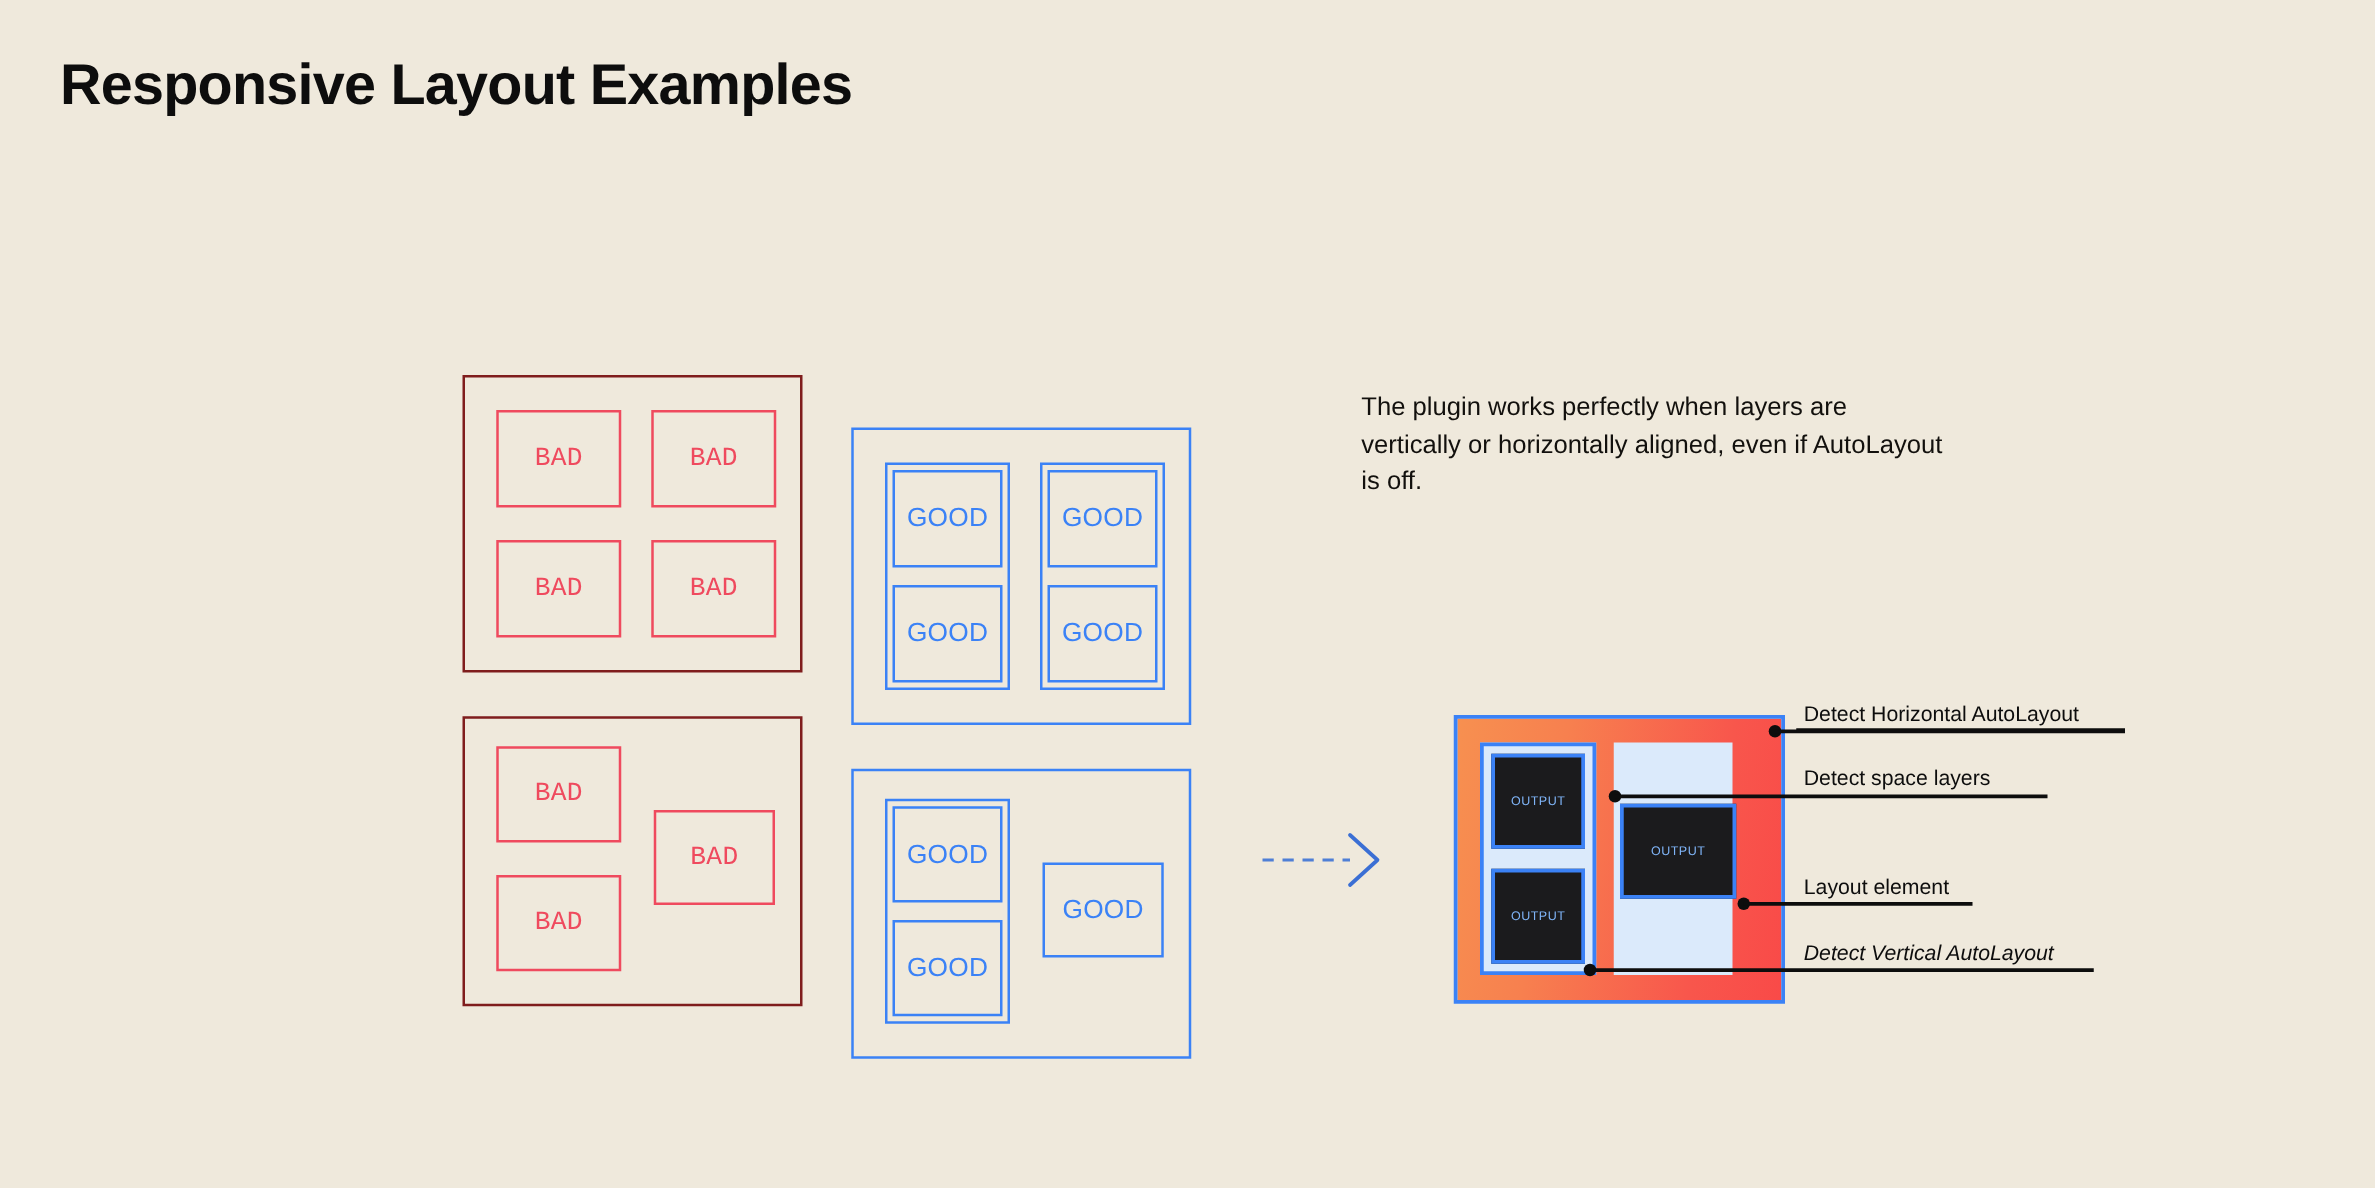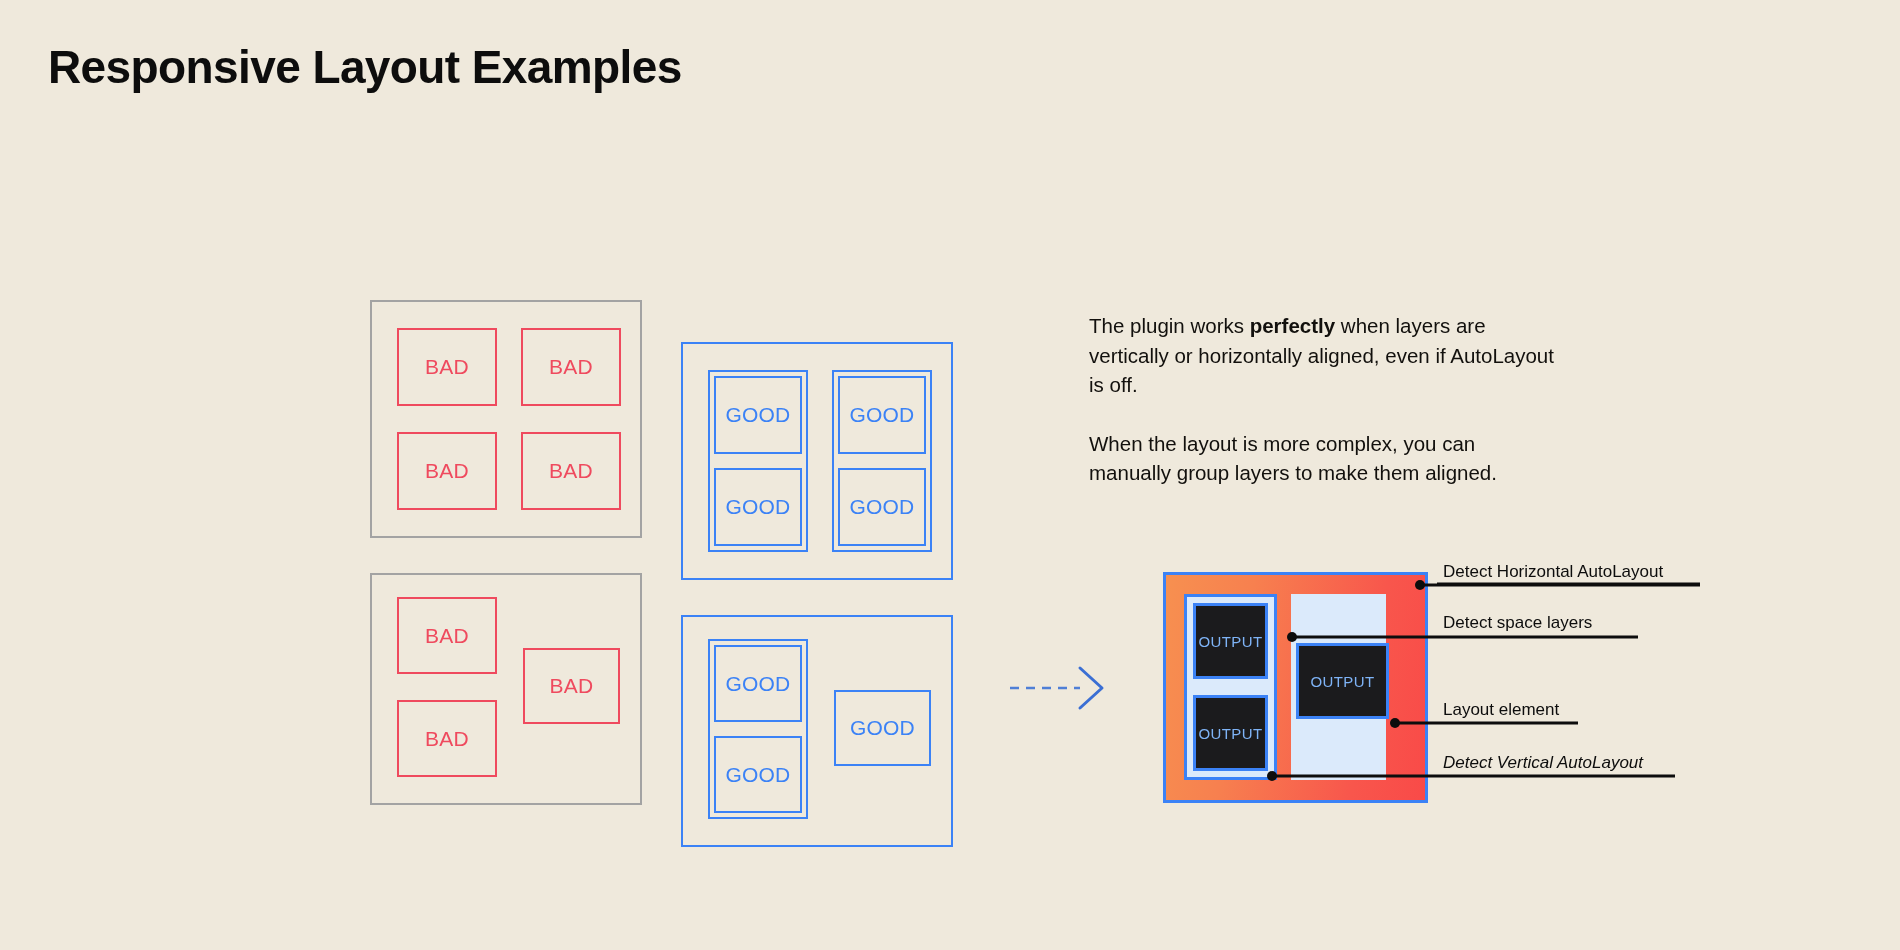--- a/index.html
+++ b/index.html
@@ -14,40 +14,40 @@
 
   
   .page-title {
     position: absolute; left: 48px; top: 40px;
     font-size: 46px; font-weight: bold; letter-spacing: -0.6px;
     color: #0d0d0d; white-space: nowrap;
   }
 
   
   .panel { position: absolute; }
-  .panel.bad  { border: 2px solid #a3a3a3; }
+  .panel.bad  { border: 2px solid #7f1d1d; font-family: Liberation Mono, monospace; }
   .panel.good { border: 2px solid #3b82f6; margin-top: 42px; }
 
   .cell {
     position: absolute;
     display: flex; align-items: center; justify-content: center;
     font-size: 21px; letter-spacing: 0.2px;
   }
   .cell.bad  { border: 2px solid #ef4a5e; color: #ef4a5e; }
   .cell.good { border: 2px solid #3b82f6; color: #3b82f6; }
 
   .group-wrap { position: absolute; border: 2px solid #3b82f6; }
 
   
   .copy {
     position: absolute; left: 1089px; top: 311px; width: 470px;
     font-size: 20.5px; line-height: 29.5px; color: #12100d;
   }
   .copy p + p { margin-top: 29px; }
-  .copy b { font-weight: bold; }
+  .copy b { font-weight: normal; }
 
   
   .arrow { position: absolute; left: 1008px; top: 662px; width: 100px; height: 52px; }
 
   
   .diagram {
     position: absolute; left: 1163px; top: 572px;
     width: 265px; height: 231px;
     border: 3px solid #3b82f6;
     background: linear-gradient(100deg, #f79050 0%, #f7804f 30%, #f8564c 75%, #f94a48 100%);
@@ -55,21 +55,21 @@
   .dcol {
     position: absolute;
     background: #dbeafb;
   }
   .dcol.bordered { border: 3px solid #3b82f6; }
   .dbox {
     position: absolute;
     background: #1b1b1d;
     border: 3px solid #3b82f6;
     display: flex; align-items: center; justify-content: center;
-    color: #7fb4f7; font-size: 15px; letter-spacing: 0.4px;
+    color: #7fb4f7; font-size: 10px; letter-spacing: 0.4px;
   }
 
   
   .callouts { position: absolute; left: 0; top: 0; width: 1516px; height: 950px; pointer-events: none; }
   .callout-label {
     position: absolute;
     font-size: 17px; color: #0d0d0d; white-space: nowrap;
   }
 </style>
 </head>
@@ -138,21 +138,20 @@
       </div>
     </div>
 
     <div class="cell good" style="left:151px; top:73px; width:97px; height:76px;">
       <span>GOOD</span>
     </div>
   </div>
 
   <div class="copy">
     <p><span>The plugin works </span><b>perfectly</b><span> when layers are vertically or horizontally aligned, even if AutoLayout is off.</span></p>
-    <p>When the layout is more complex, you can manually group layers to make them aligned.</p>
   </div>
 
   <div class="arrow">
     <svg width="100" height="52" viewBox="0 0 100 52" fill="none" aria-hidden="true">
       <line x1="2" y1="26" x2="72" y2="26" stroke="#4f7fd6" stroke-width="2.5" stroke-dasharray="9 7"></line>
       <polyline points="72,6 94,26 72,46" stroke="#3b6fd4" stroke-width="3" fill="none" stroke-linecap="round" stroke-linejoin="round"></polyline>
     </svg>
   </div>
 
   <div class="diagram">

